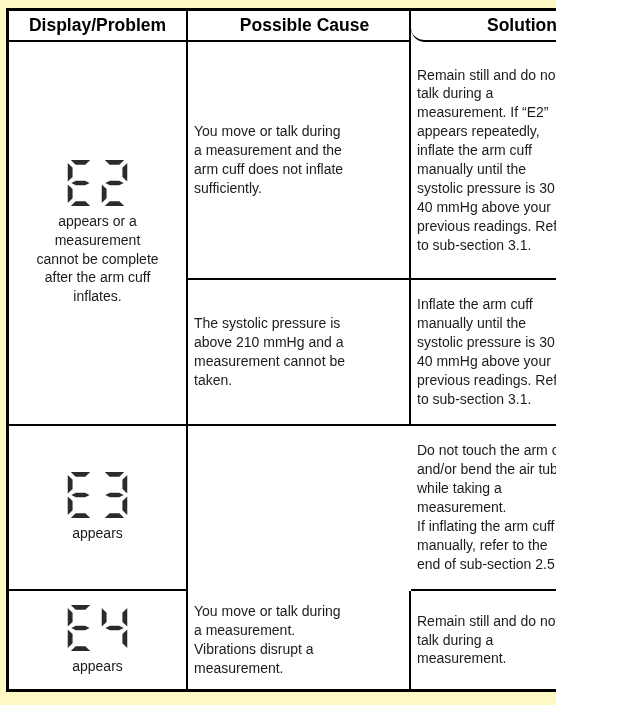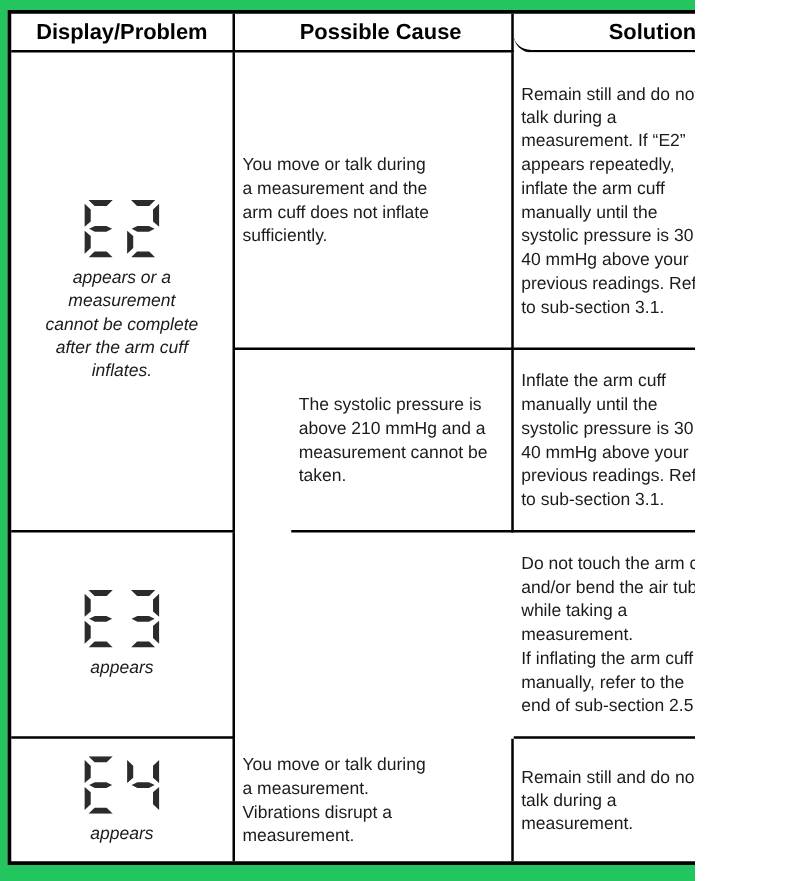--- a/index.html
+++ b/index.html
@@ -1,17 +1,17 @@
 <!DOCTYPE html>
 <html><head>
 <meta charset="utf-8">
 <style>
   html,body{margin:0;padding:0;background:#ffffff;}
   .page{
-    position:relative;width:556px;height:705px;background:#22c55e;
+    position:relative;width:556px;height:705px;background:#fef9c3;
     font-family:"Liberation Sans", sans-serif;color:#1b1b1b;
     overflow:hidden;
   }
   .trouble-table{
     position:absolute;left:6px;top:8px;width:630px;height:684px;
     border:3px solid #000;box-sizing:border-box;
     display:grid;
     grid-template-columns:179px 223px 1fr;
     grid-template-rows:31px 238px 146px 165px 1fr;
     background:#fff;
@@ -25,30 +25,30 @@
   .b-b{border-bottom:2px solid #000;}
   .head{
     grid-row:1;align-items:center;justify-content:center;
     font-weight:bold;font-size:17.5px;color:#000;
   }
   .cause,.solution{
     padding:3px 4px 3px 6px;white-space:pre-line;
     justify-content:center;
   }
   .problem{
-    align-items:center;text-align:center;justify-content:center;font-style:italic;
+    align-items:center;text-align:center;justify-content:center;
   }
   .problem .caption{white-space:pre-line;margin-top:4px;}
   .sevenseg{display:flex;align-items:center;justify-content:center;margin-bottom:2px;}
   .seg-char{width:29px;height:46px;margin:0 2.5px;}
   .seg-char polygon{fill:#2b2b2b;}
   .r1c1{grid-column:1;grid-row:2 / span 2;}
   .r1c2a{grid-column:2;grid-row:2;}
   .r1c3a{grid-column:3;grid-row:2;}
-  .r1c2b{grid-column:2;grid-row:3;margin-left:45px;}
+  .r1c2b{grid-column:2;grid-row:3;}
   .r1c3b{grid-column:3;grid-row:3;}
   .r2c1{grid-column:1;grid-row:4;}
   .r2c2{grid-column:2;grid-row:4;}
   .r2c3{grid-column:3;grid-row:4;}
   .r3c1{grid-column:1;grid-row:5;}
   .r3c2{grid-column:2;grid-row:5;}
   .r3c3{grid-column:3;grid-row:5;}
 </style>
 </head>
 <body>

